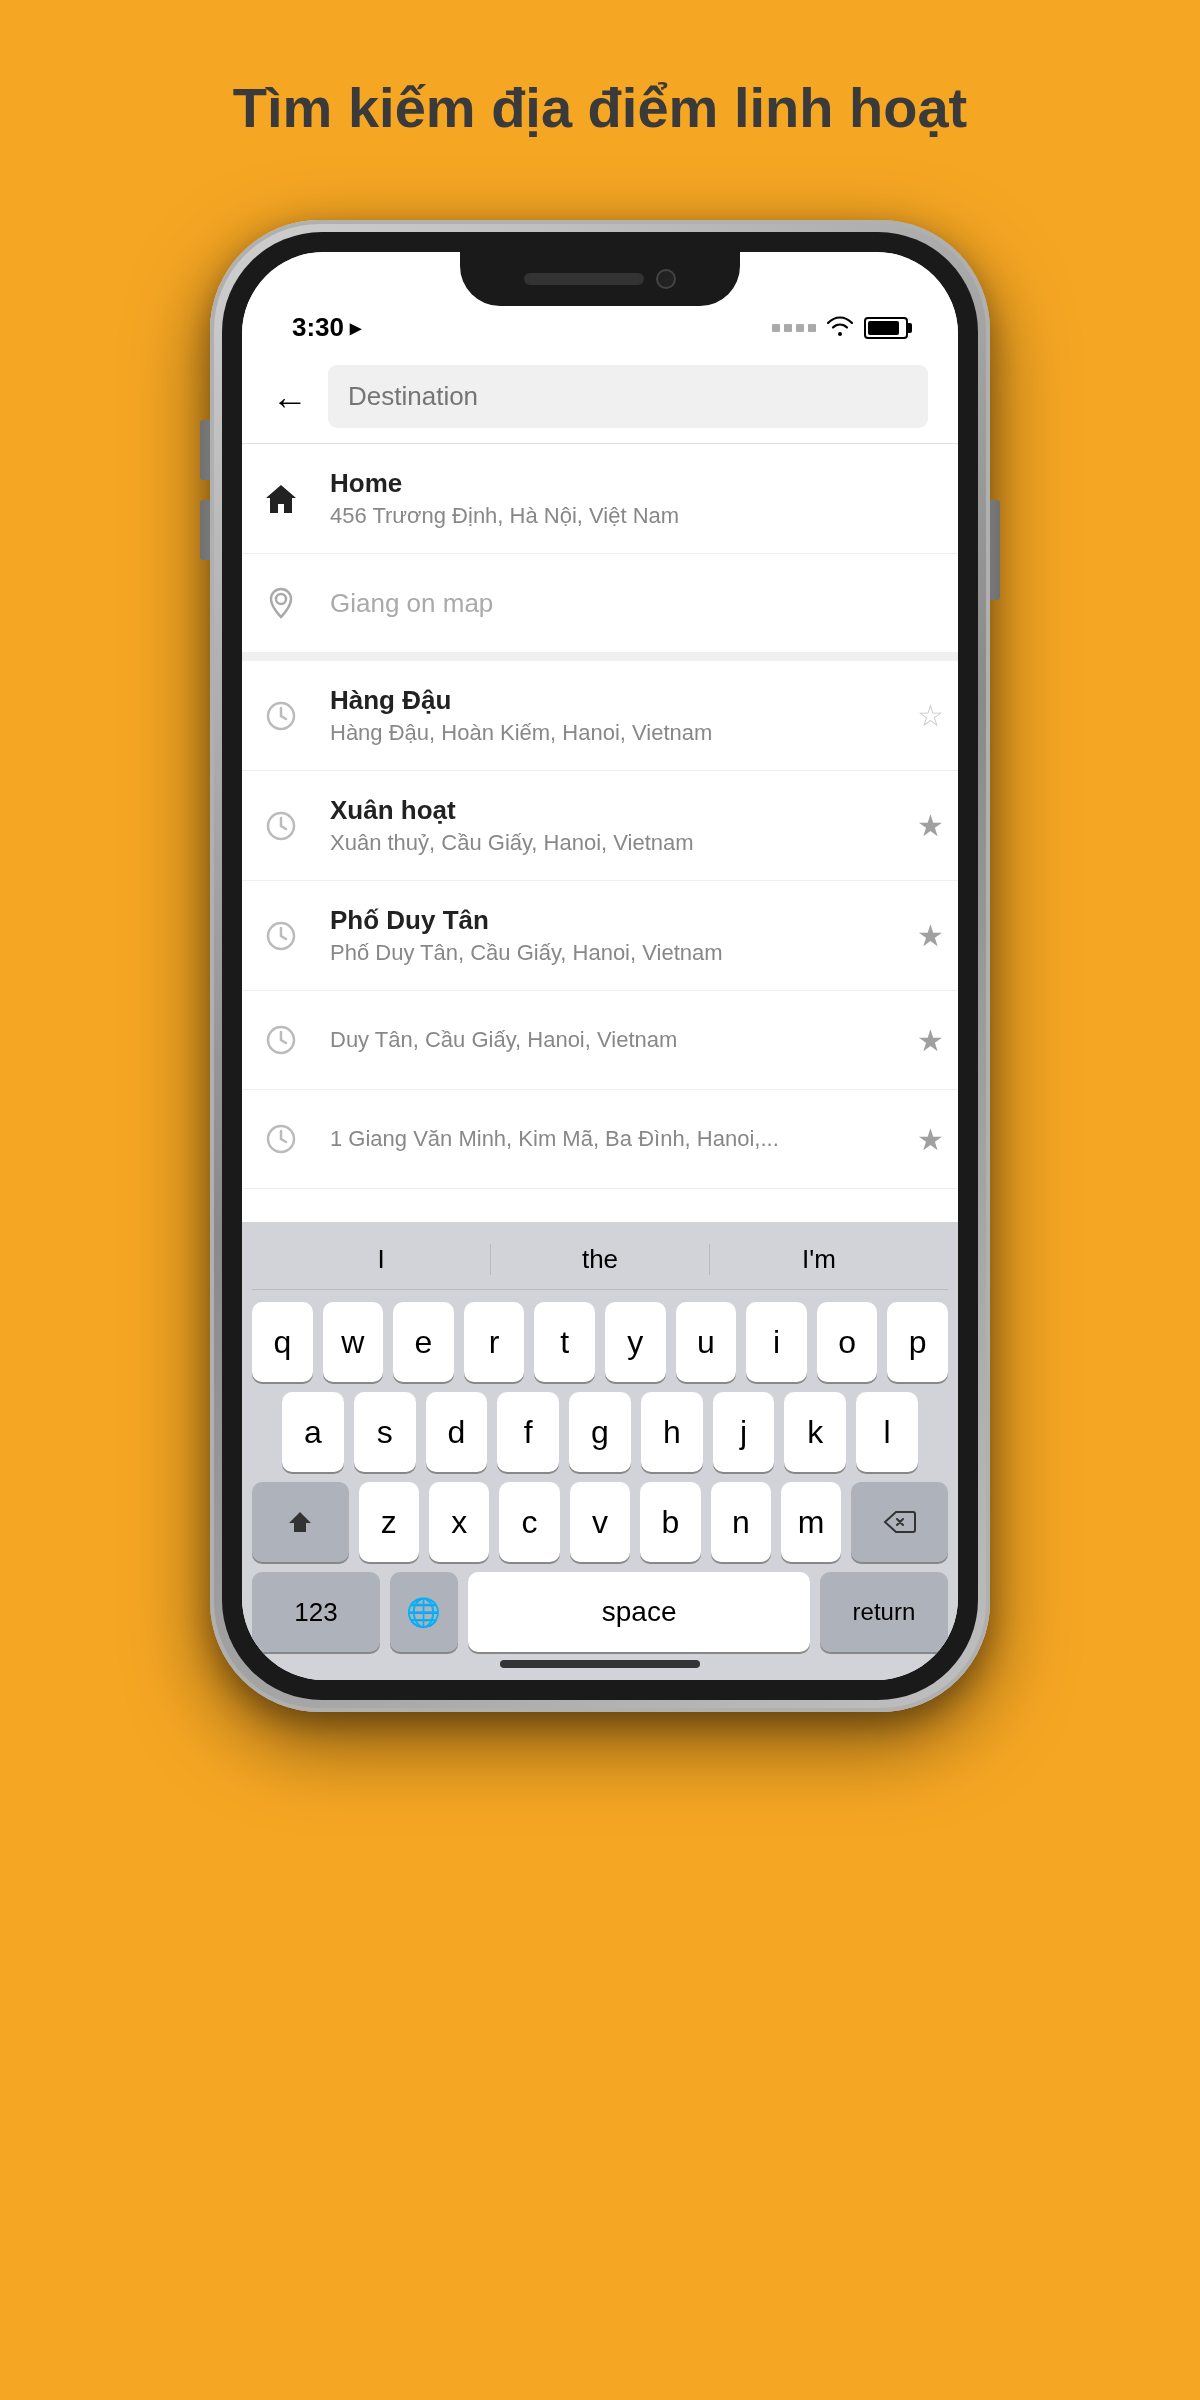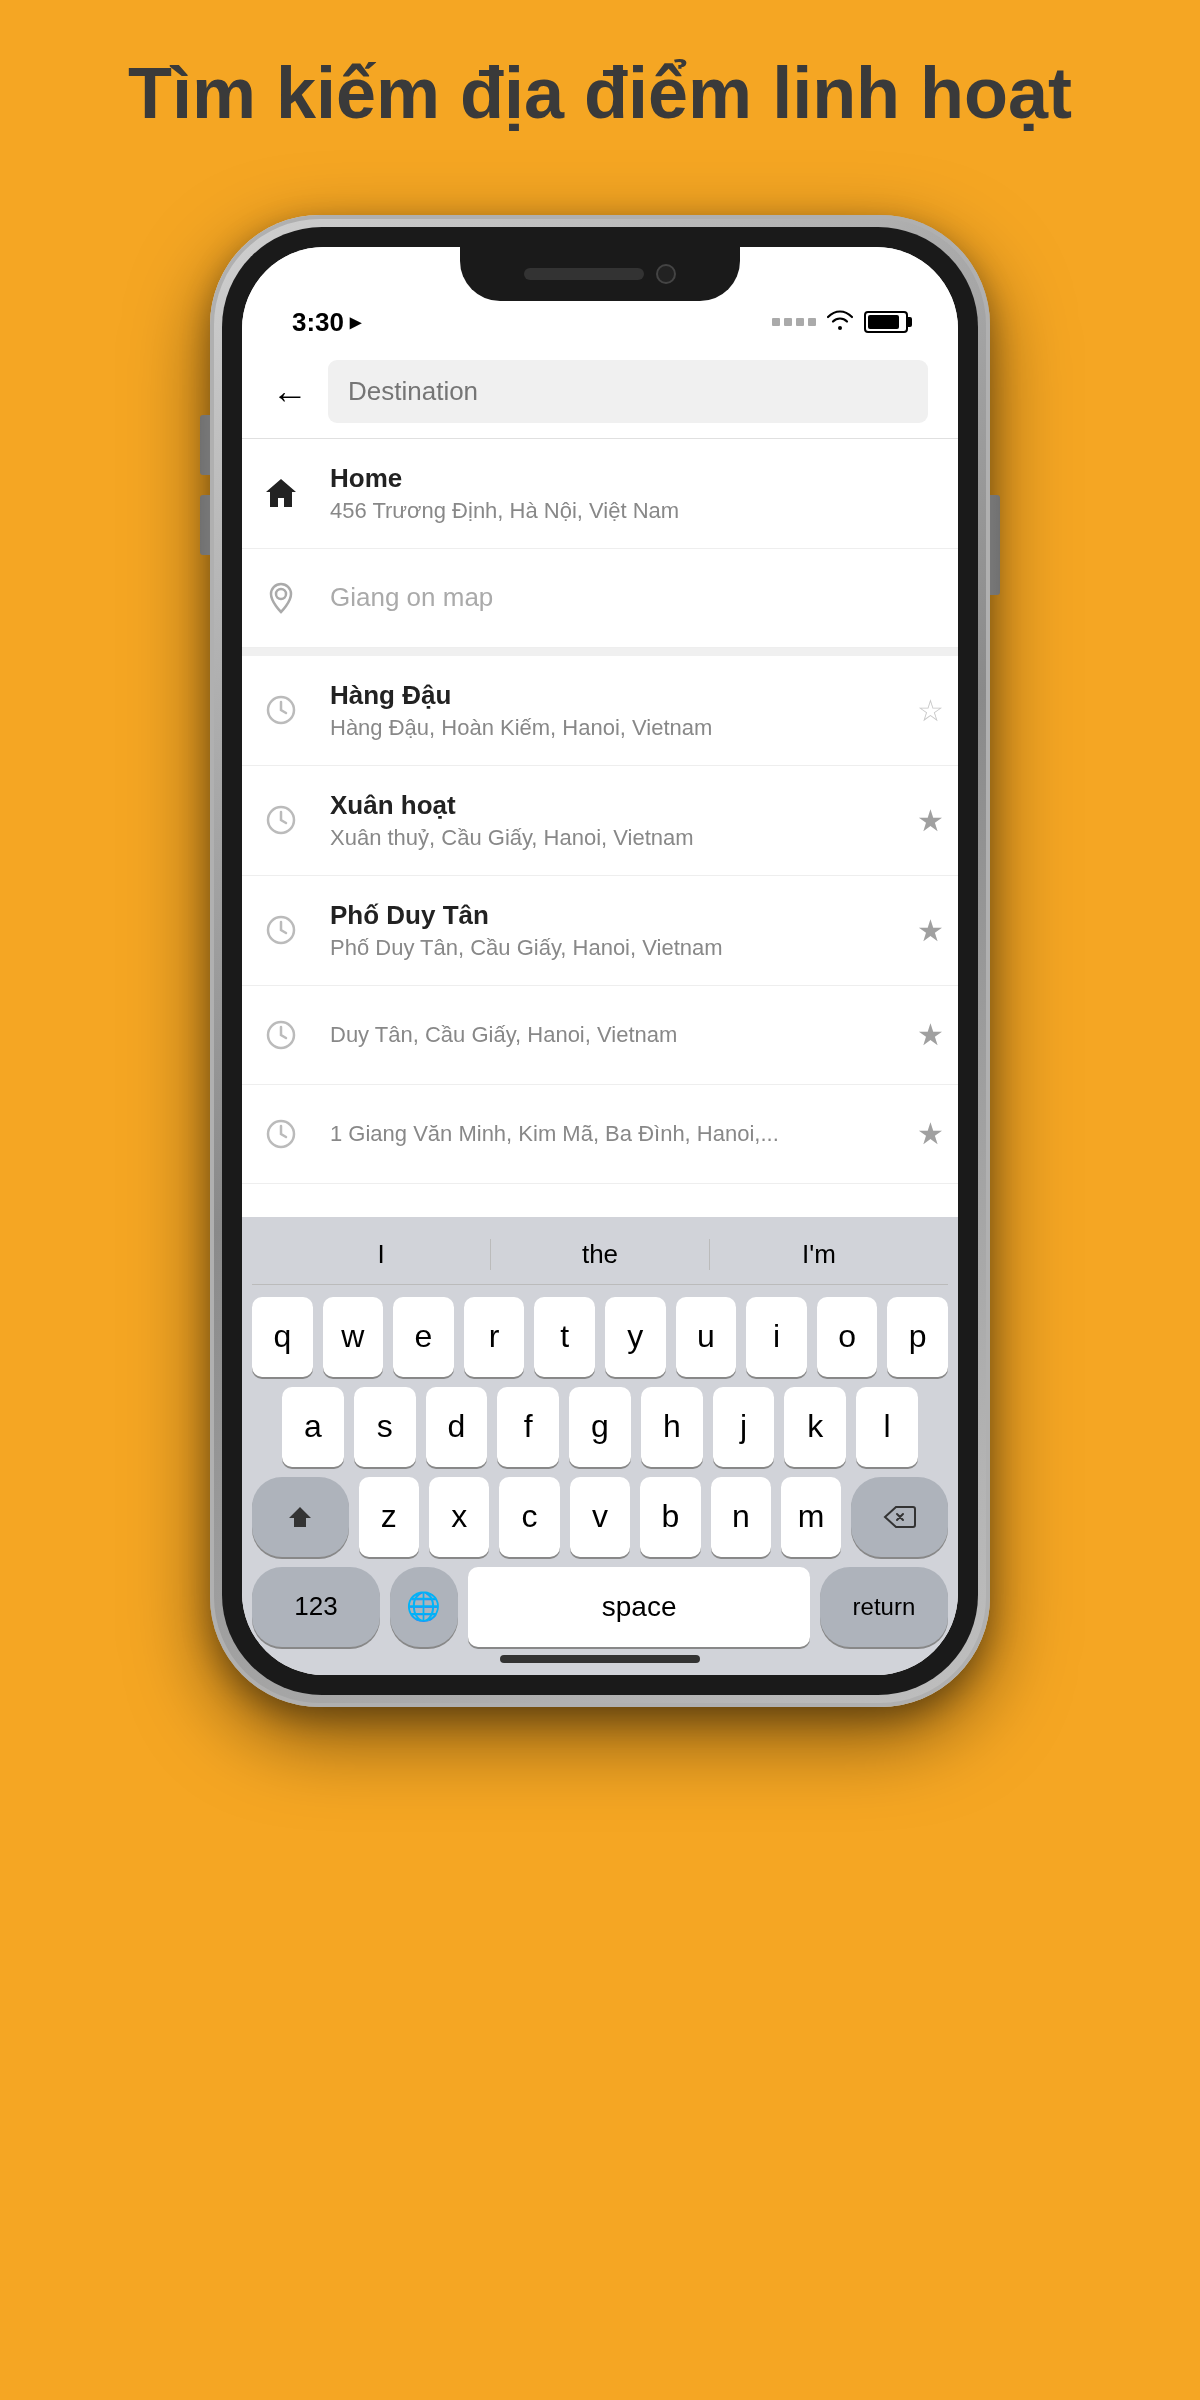--- a/index.html
+++ b/index.html
@@ -9,25 +9,26 @@
       background-color: #F5A623;
       font-family: -apple-system, BlinkMacSystemFont, 'Helvetica Neue', Arial, sans-serif;
       display: flex;
       flex-direction: column;
       align-items: center;
       overflow: hidden;
     }
 
     .page-title {
       color: #3a3a3a;
-      font-size: 72px;
+      font-size: 56px;
       font-weight: 800;
       text-align: center;
       padding: 52px 80px 60px 80px;
       line-height: 1.15;
+      margin-top: 24px;
     }
 
     
     .phone-container {
       position: relative;
       width: 780px;
       height: 1492px;
       margin-top: 20px;
     }
 
@@ -326,21 +327,20 @@
       cursor: pointer;
       box-shadow: 0 2px 0 #888;
       flex: 1;
       min-width: 0;
     }
 
     .key-gray {
       background: #aeb3bb;
       color: #000;
       font-size: 28px;
-      border-radius: 30px;
     }
 
     .key-space {
       background: white;
       flex: 4;
     }
 
     .key-wide {
       flex: 1.5;
     }

